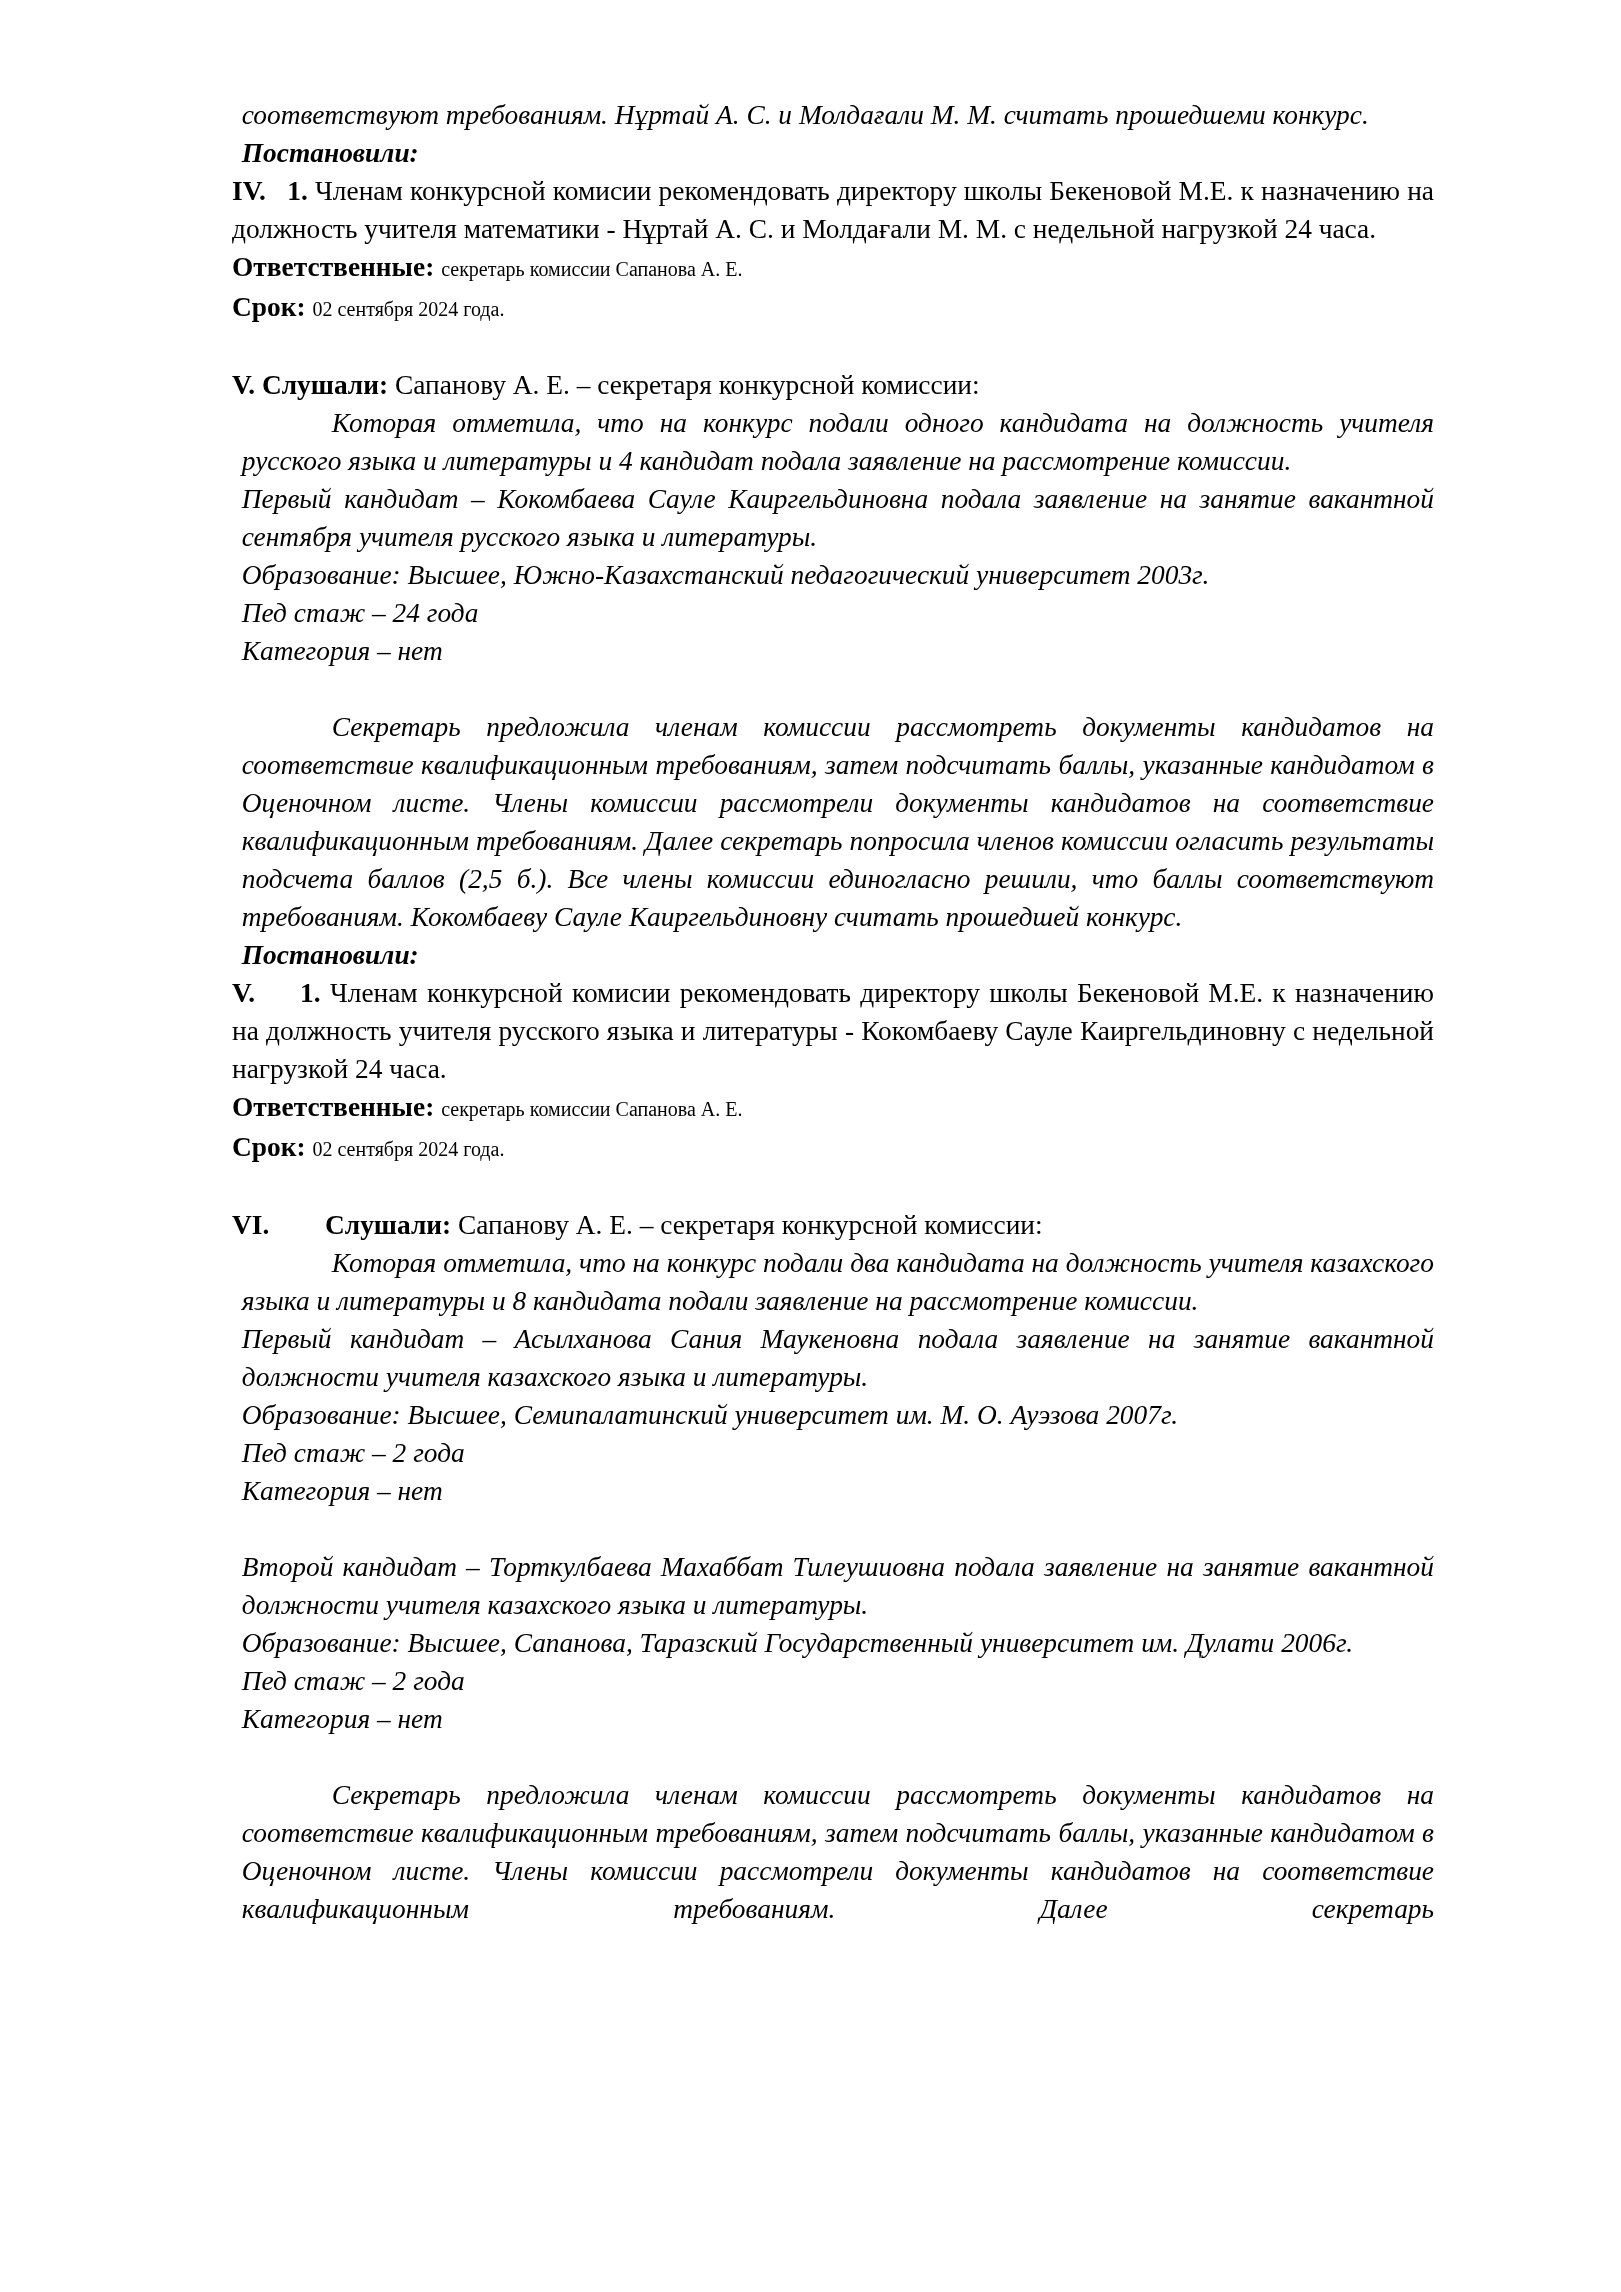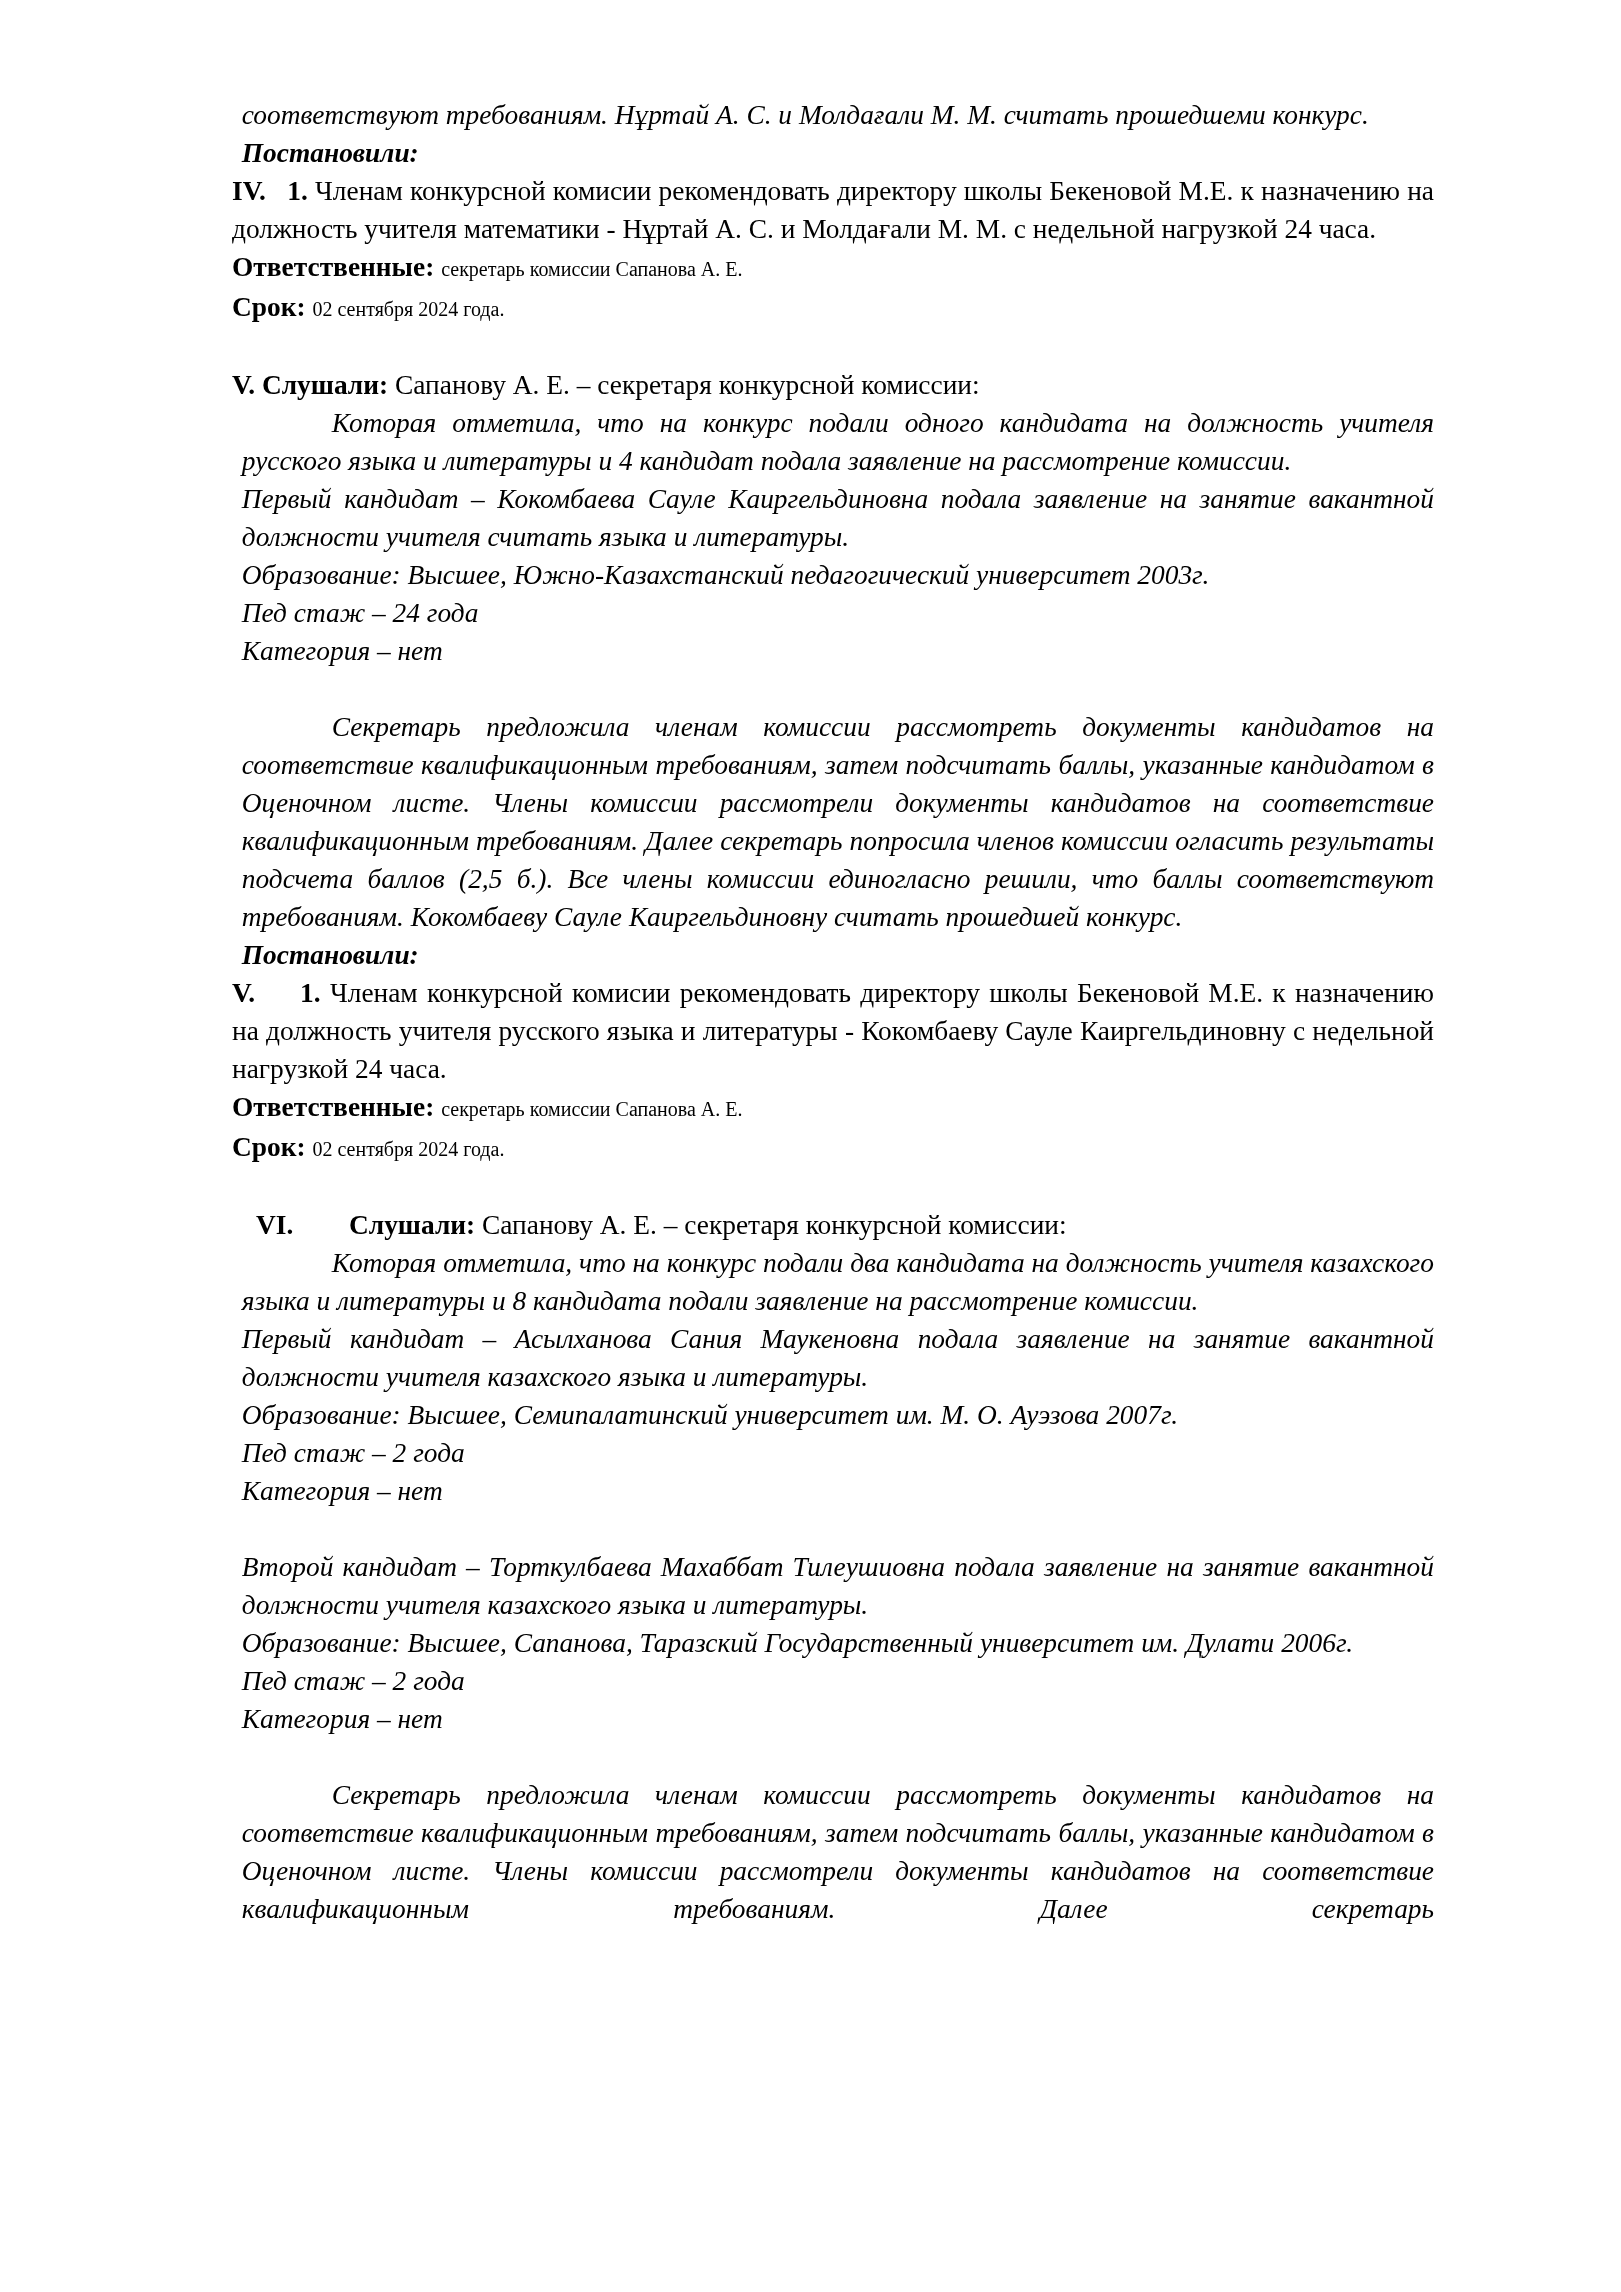--- a/index.html
+++ b/index.html
@@ -12,21 +12,21 @@
     position: absolute; left: 232px; top: 96px; width: 1202px;
     font-size: 27.4px; line-height: 38px;
   }
   .p { margin: 0; text-align: justify; }
   .in { padding-left: 9.8px; font-style: italic; }
   .indent { text-indent: 90px; }
   .b { font-weight: bold; }
   .small { font-size: 20px; }
   .gap { height: 38px; }
   .last-left { text-align-last: left; }
-  .roman-tab { display: inline-block; width: 93px; margin-left: 24px; }
+  .roman-tab { display: inline-block; width: 93px; }
   .num-sp { display: inline-block; width: 21.6px; }
   .num-sp2 { display: inline-block; width: 45px; }
 </style>
 </head>
 <body>
 
 <div class="page">
 
   <p class="p in last-left">соответствуют требованиям.  Нұртай А. С. и Молдағали М. М. считать прошедшеми конкурс.</p>
   <p class="p in b">Постановили:</p>
@@ -43,21 +43,21 @@
     <span class="small">02 сентября  2024 года.</span>
   </p>
   <div class="gap"></div>
 
   <p class="p">
     <span class="b">V.</span>
     <span class="b">Слушали:</span>
     <span>Сапанову А. Е. – секретаря конкурсной комиссии:</span>
   </p>
   <p class="p in indent last-left">Которая отметила, что на конкурс подали одного кандидата на должность учителя русского языка и литературы и 4 кандидат подала заявление на рассмотрение комиссии.</p>
-  <p class="p in last-left">Первый кандидат – Кокомбаева Сауле Каиргельдиновна подала заявление на занятие вакантной должности учителя считать языка и литературы.</p>
+  <p class="p in last-left">Первый кандидат – Кокомбаева Сауле Каиргельдиновна подала заявление на занятие вакантной сентября учителя русского языка и литературы.</p>
   <p class="p in">Образование: Высшее, Южно-Казахстанский педагогический университет 2003г.</p>
   <p class="p in">Пед стаж – 24 года</p>
   <p class="p in">Категория – нет</p>
   <div class="gap"></div>
   <p class="p in indent last-left">Секретарь предложила членам комиссии рассмотреть документы кандидатов на соответствие квалификационным требованиям, затем подсчитать баллы, указанные кандидатом в Оценочном листе. Члены комиссии рассмотрели документы кандидатов на соответствие квалификационным требованиям. Далее секретарь попросила членов комиссии огласить результаты подсчета баллов (2,5 б.). Все члены комиссии единогласно решили, что баллы соответствуют требованиям.  Кокомбаеву Сауле Каиргельдиновну считать прошедшей конкурс.</p>
   <p class="p in b">Постановили:</p>
   <p class="p last-left">
     <span class="b">V.</span><span class="num-sp2"></span><span class="b">1.</span>
     <span>Членам конкурсной комисии рекомендовать директору школы Бекеновой М.Е. к назначению на должность учителя русского языка и литературы - Кокомбаеву Сауле Каиргельдиновну с недельной нагрузкой 24 часа.</span>
   </p>

